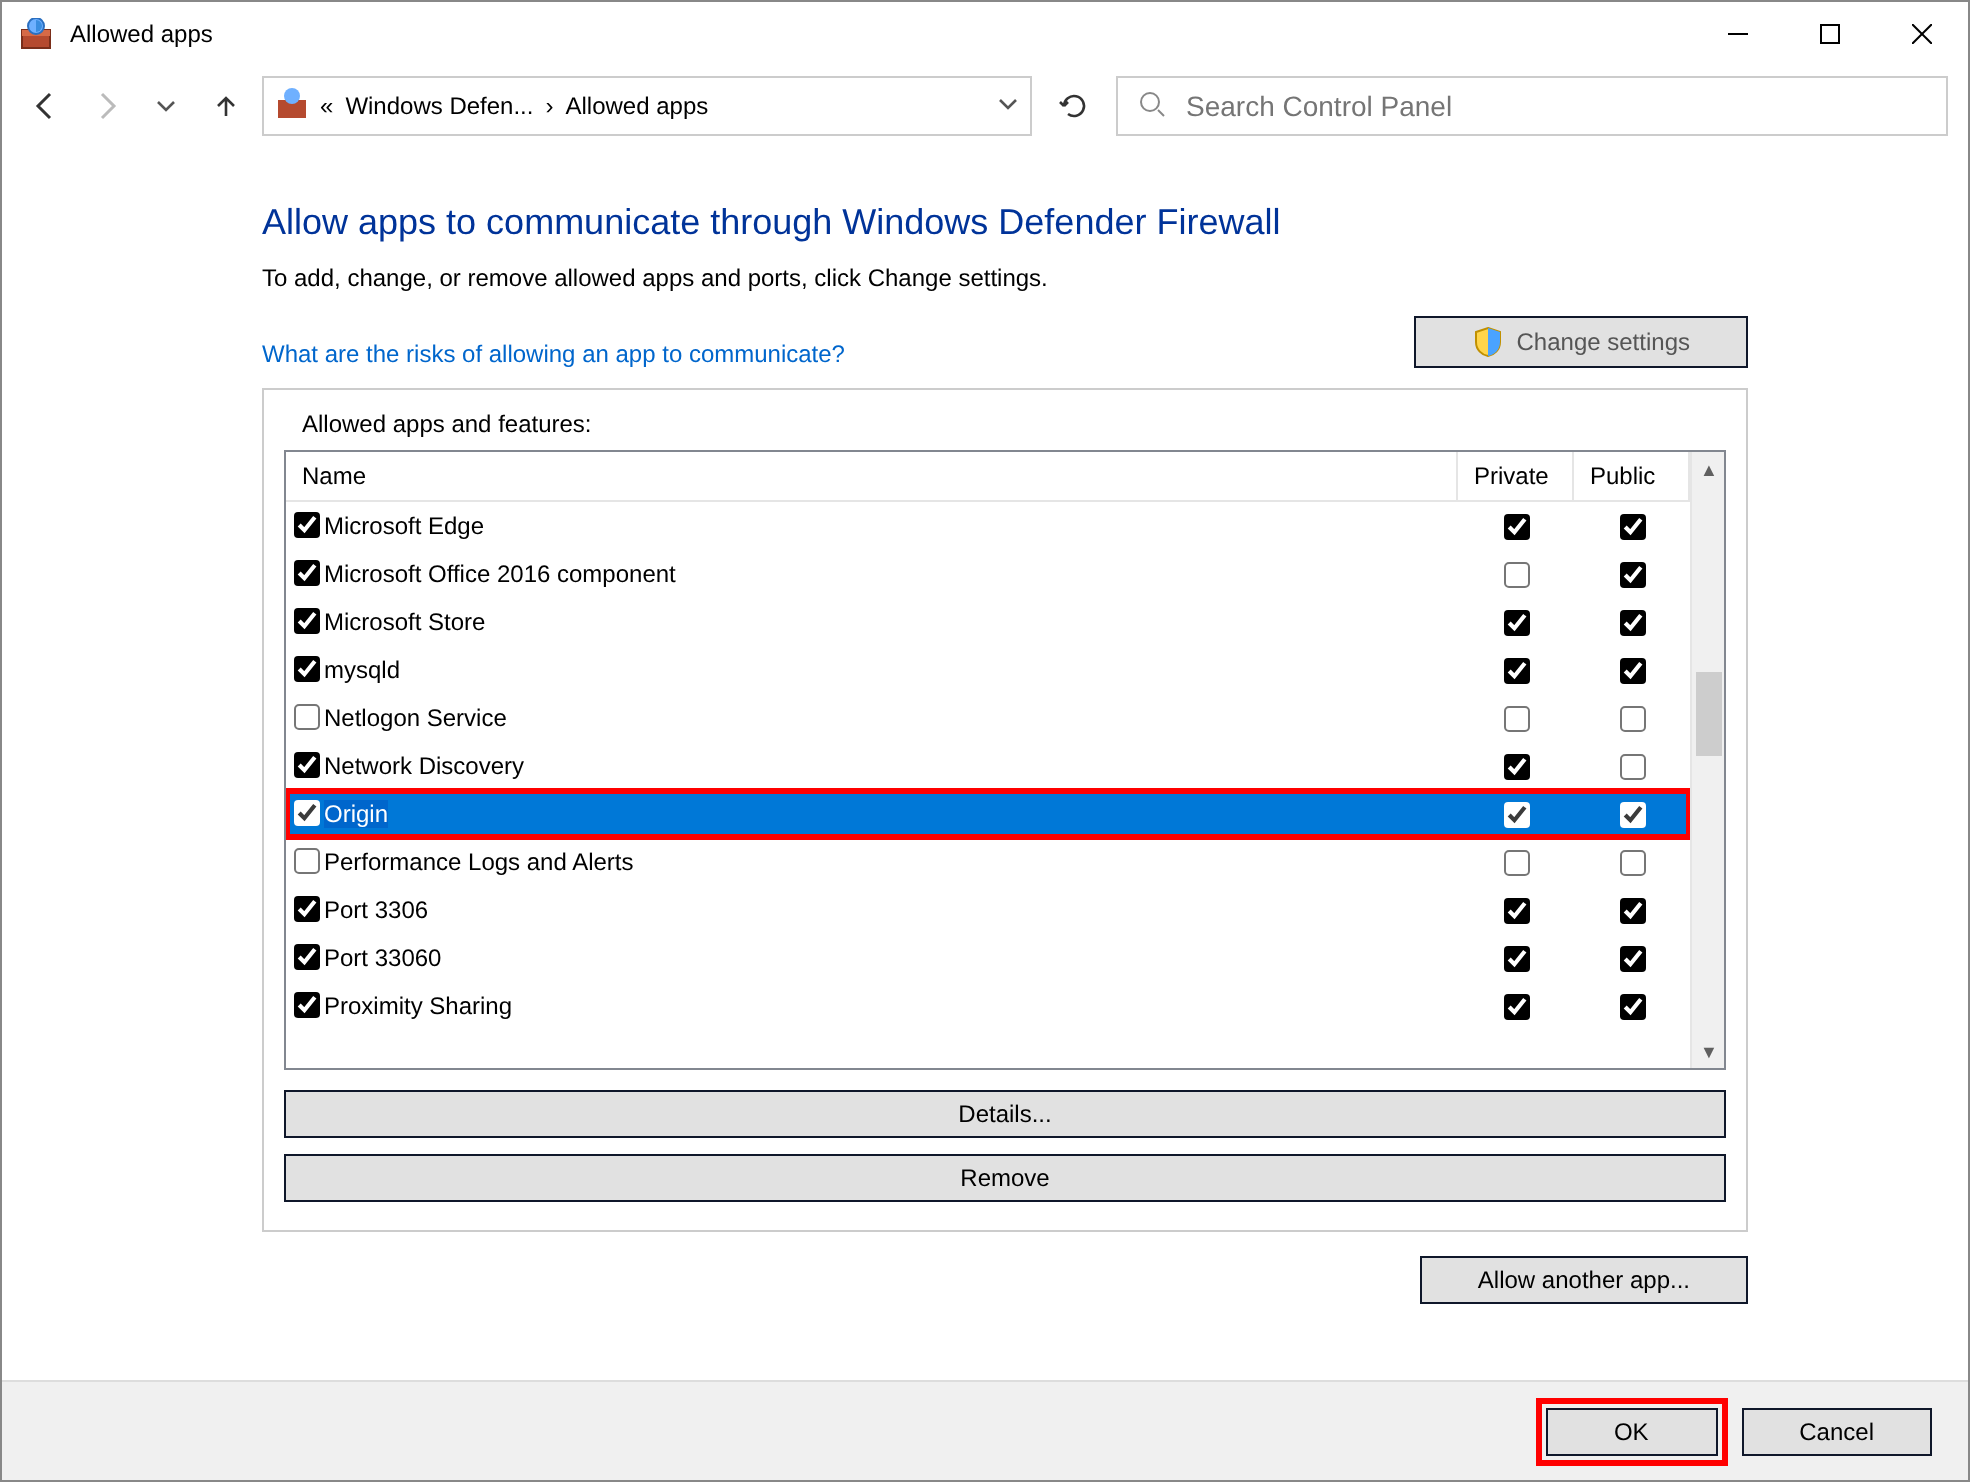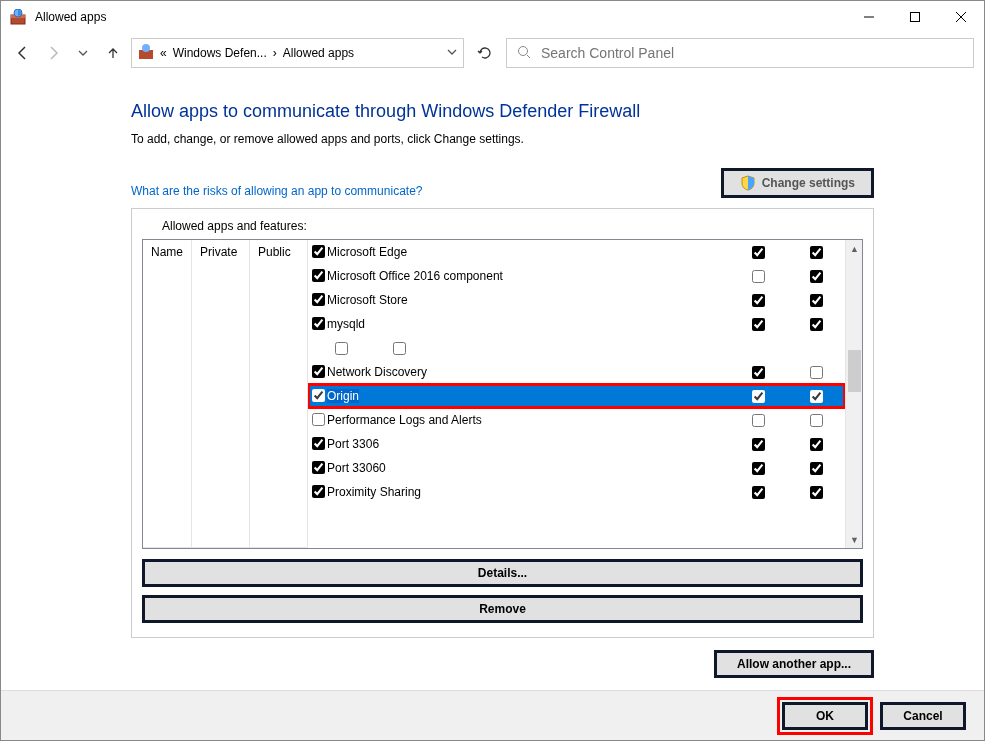--- a/index.html
+++ b/index.html
@@ -14,37 +14,37 @@
 
 
 .navbar { display: flex; align-items: center; height: 40px; padding: 4px 10px; gap: 6px; }
 .nav-btn { width: 24px; height: 24px; display: flex; align-items: center; justify-content: center; background: none; border: none; color: #888; }
 .nav-btn.enabled { color: #000; }
 .breadcrumb { flex: 1; height: 30px; border: 1px solid #ccc; display: flex; align-items: center; padding: 0 6px; gap: 6px; }
 .bc-seg { font-size: 12px; color: #000; white-space: nowrap; }
 .bc-rest { flex: 1; }
 .bc-drop { color: #555; }
 .refresh { width: 30px; height: 30px; display: flex; align-items: center; justify-content: center; border: none; background: none; }
-.searchbox { width: 468px; height: 30px; border: 1px solid #ccc; display: flex; align-items: center; padding: 0 10px; gap: 10px; }
+.searchbox { width: 416px; height: 30px; border: 1px solid #ccc; display: flex; align-items: center; padding: 0 10px; gap: 10px; }
 .searchbox input { border: none; outline: none; flex: 1; font-size: 14px; color: #555; background: transparent; }
 
 
 .main { flex: 1; padding: 28px 110px 10px 130px; display: flex; flex-direction: column; }
 .page-title { color: #003399; font-size: 18px; font-weight: 400; margin-bottom: 10px; }
-.page-desc { font-size: 12px; color: #000; margin-bottom: 10px; }
+.page-desc { font-size: 12px; color: #000; }
 .risks-row { display: flex; align-items: flex-end; justify-content: space-between; margin-bottom: 10px; margin-top: 12px; }
 .risks-link { color: #0066cc; font-size: 12px; text-decoration: none; }
-.btn { background: #e1e1e1; border: 3px solid #0f172a; padding: 4px 16px; font-size: 12px; min-height: 24px; display: inline-flex; align-items: center; gap: 6px; font-weight: bold; }
+.btn { background: #e1e1e1; border: 1px solid #0f172a; padding: 4px 28px; font-size: 12px; min-height: 24px; display: inline-flex; align-items: center; gap: 6px; }
 .btn.disabled { color: #555; }
 
 .panel { border: 1px solid #ccc; padding: 10px 10px 14px 10px; }
-.panel-label { font-size: 12px; margin-bottom: 6px; margin-left: 20px; }
+.panel-label { font-size: 12px; margin-bottom: 6px; margin-left: 9px; }
 
 .listbox { border: 1px solid #828790; position: relative; height: 310px; display: flex; }
-.table { flex: 1; display: flex; flex-direction: row; }
+.table { flex: 1; display: flex; flex-direction: column; }
 .thead { display: flex; border-bottom: 1px solid #e5e5e5; }
 .th { padding: 5px 8px; font-size: 12px; border-right: 1px solid #e5e5e5; }
 .th.name { flex: 1; }
 .th.col { width: 58px; text-align: left; }
 .tbody { flex: 1; overflow: hidden; }
 .trow { display: flex; align-items: center; height: 24px; padding-left: 4px; }
 .trow .cb-name { display: flex; align-items: flex-start; gap: 2px; flex: 1; }
 .trow .cb-col { width: 58px; display: flex; justify-content: center; }
 .trow input[type=checkbox] { width: 13px; height: 13px; accent-color: #000; }
 .trow.selected { background: #0078d7; color: #fff; }
@@ -220,20 +220,24 @@
                 <span>mysqld</span>
               </div>
               <div class="cb-col">
                 <input type="checkbox" checked="" style="">
               </div>
               <div class="cb-col">
                 <input type="checkbox" checked="" style="">
               </div>
             </div>
             <div class="trow">
+              <div class="cb-name">
+                <input type="checkbox" style="">
+                <span>Netlogon Service</span>
+              </div>
               <div class="cb-col">
                 <input type="checkbox" style="">
               </div>
               <div class="cb-col">
                 <input type="checkbox" style="">
               </div>
             </div>
             <div class="trow">
               <div class="cb-name">
                 <input type="checkbox" checked="" style="">

